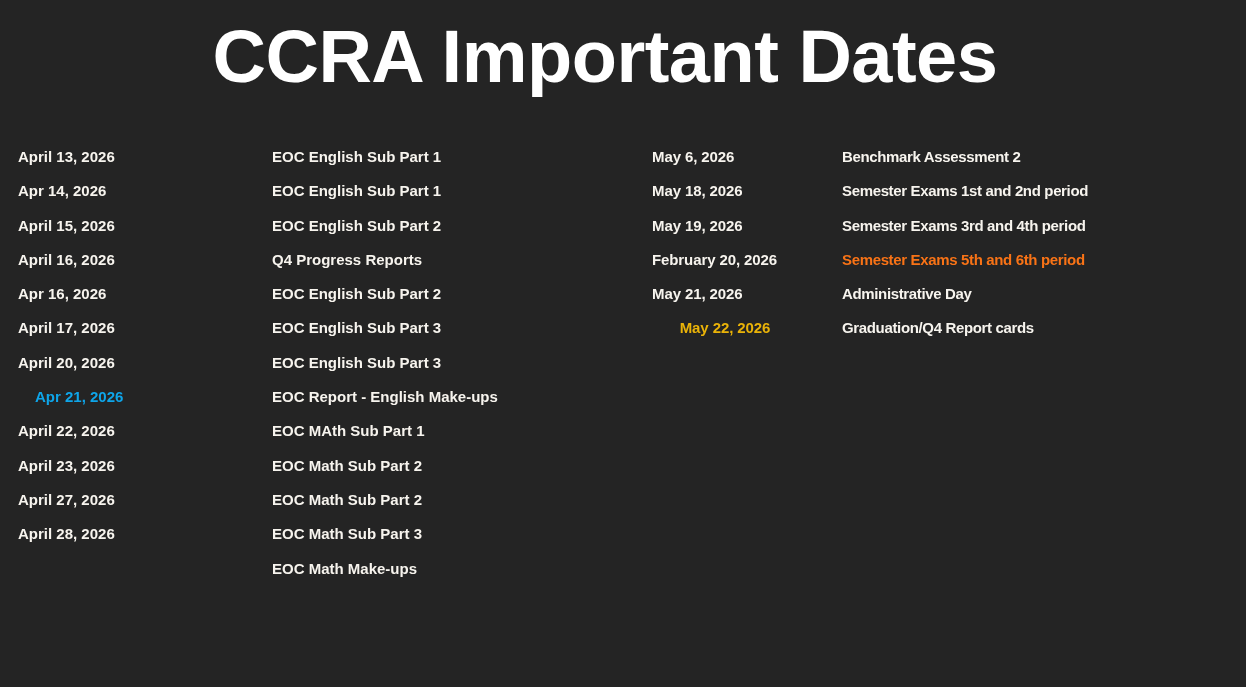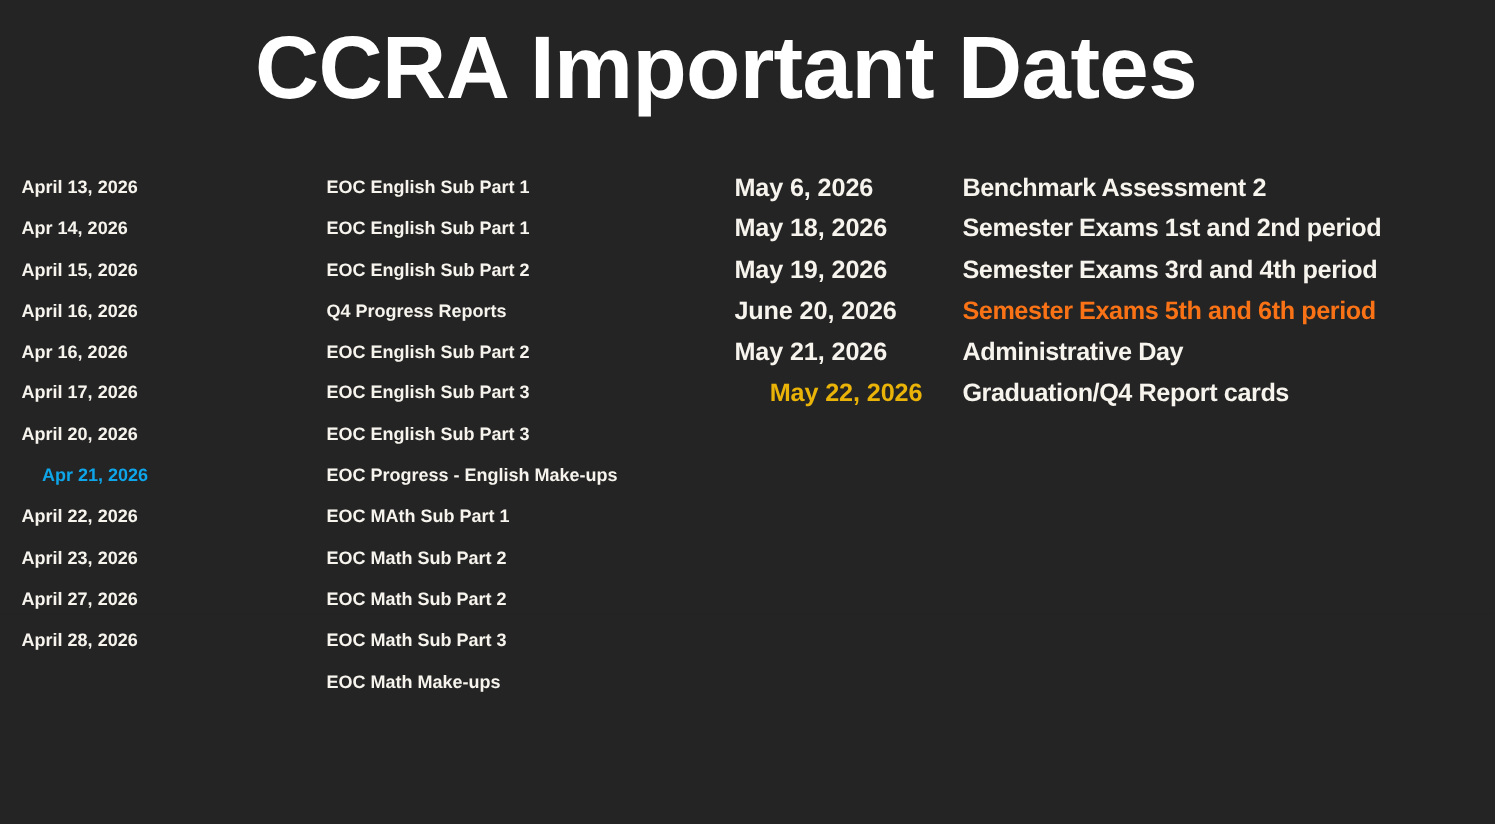--- a/index.html
+++ b/index.html
@@ -66,22 +66,23 @@
     font-family: "Liberation Sans", sans-serif;
     font-weight: bold;
     font-size: 15px;
     white-space: nowrap;
     overflow: visible;
   }
 
   
   .col-date-right .row,
   .col-event-right .row {
-    font-size: 21px;
+    font-size: 15px;
     letter-spacing: -0.1px;
+    margin-left: 40px;
   }
 
   .col-event-right .row {
     letter-spacing: -0.35px;
   }
 </style>
 </head>
 <body style="background: rgb(36, 36, 36);">
 
 <div class="slide" style="background: rgb(36, 36, 36);">
@@ -106,33 +107,33 @@
       </div>
 
     <div class="col col-event-left">
         <div class="row" style="color: rgb(247, 244, 238);">EOC English Sub Part 1</div>
         <div class="row" style="color: rgb(247, 244, 238);">EOC English Sub Part 1</div>
         <div class="row" style="color: rgb(247, 244, 238);">EOC English Sub Part 2</div>
         <div class="row" style="color: rgb(247, 244, 238);">Q4 Progress Reports</div>
         <div class="row" style="color: rgb(247, 244, 238);">EOC English Sub Part 2</div>
         <div class="row" style="color: rgb(247, 244, 238);">EOC English Sub Part 3</div>
         <div class="row" style="color: rgb(247, 244, 238);">EOC English Sub Part 3</div>
-        <div class="row" style="color: rgb(247, 244, 238);">EOC Progress - English Make-ups</div>
+        <div class="row" style="color: rgb(247, 244, 238);">EOC Report - English Make-ups</div>
         <div class="row" style="color: rgb(247, 244, 238);">EOC MAth Sub Part 1</div>
         <div class="row" style="color: rgb(247, 244, 238);">EOC Math Sub Part 2</div>
         <div class="row" style="color: rgb(247, 244, 238);">EOC Math Sub Part 2</div>
         <div class="row" style="color: rgb(247, 244, 238);">EOC Math Sub Part 3</div>
         <div class="row" style="color: rgb(247, 244, 238);">EOC Math Make-ups</div>
       </div>
 
     <div class="col col-date-right">
         <div class="row" style="color: rgb(247, 244, 238);">May 6, 2026</div>
         <div class="row" style="color: rgb(247, 244, 238);">May 18, 2026</div>
         <div class="row" style="color: rgb(247, 244, 238);">May 19, 2026</div>
-        <div class="row" style="color: rgb(247, 244, 238);">June 20, 2026</div>
+        <div class="row" style="color: rgb(247, 244, 238);">February 20, 2026</div>
         <div class="row" style="color: rgb(247, 244, 238);">May 21, 2026</div>
         <div class="row" style="color: #eab308; text-align: center;">May 22, 2026</div>
       </div>
 
     <div class="col col-event-right">
         <div class="row" style="color: rgb(247, 244, 238);">Benchmark Assessment 2</div>
         <div class="row" style="color: rgb(247, 244, 238);">Semester Exams 1st and 2nd period</div>
         <div class="row" style="color: rgb(247, 244, 238);">Semester Exams 3rd and 4th period</div>
         <div class="row" style="color: #f97316;">Semester Exams 5th and 6th period</div>
         <div class="row" style="color: rgb(247, 244, 238);">Administrative Day</div>

